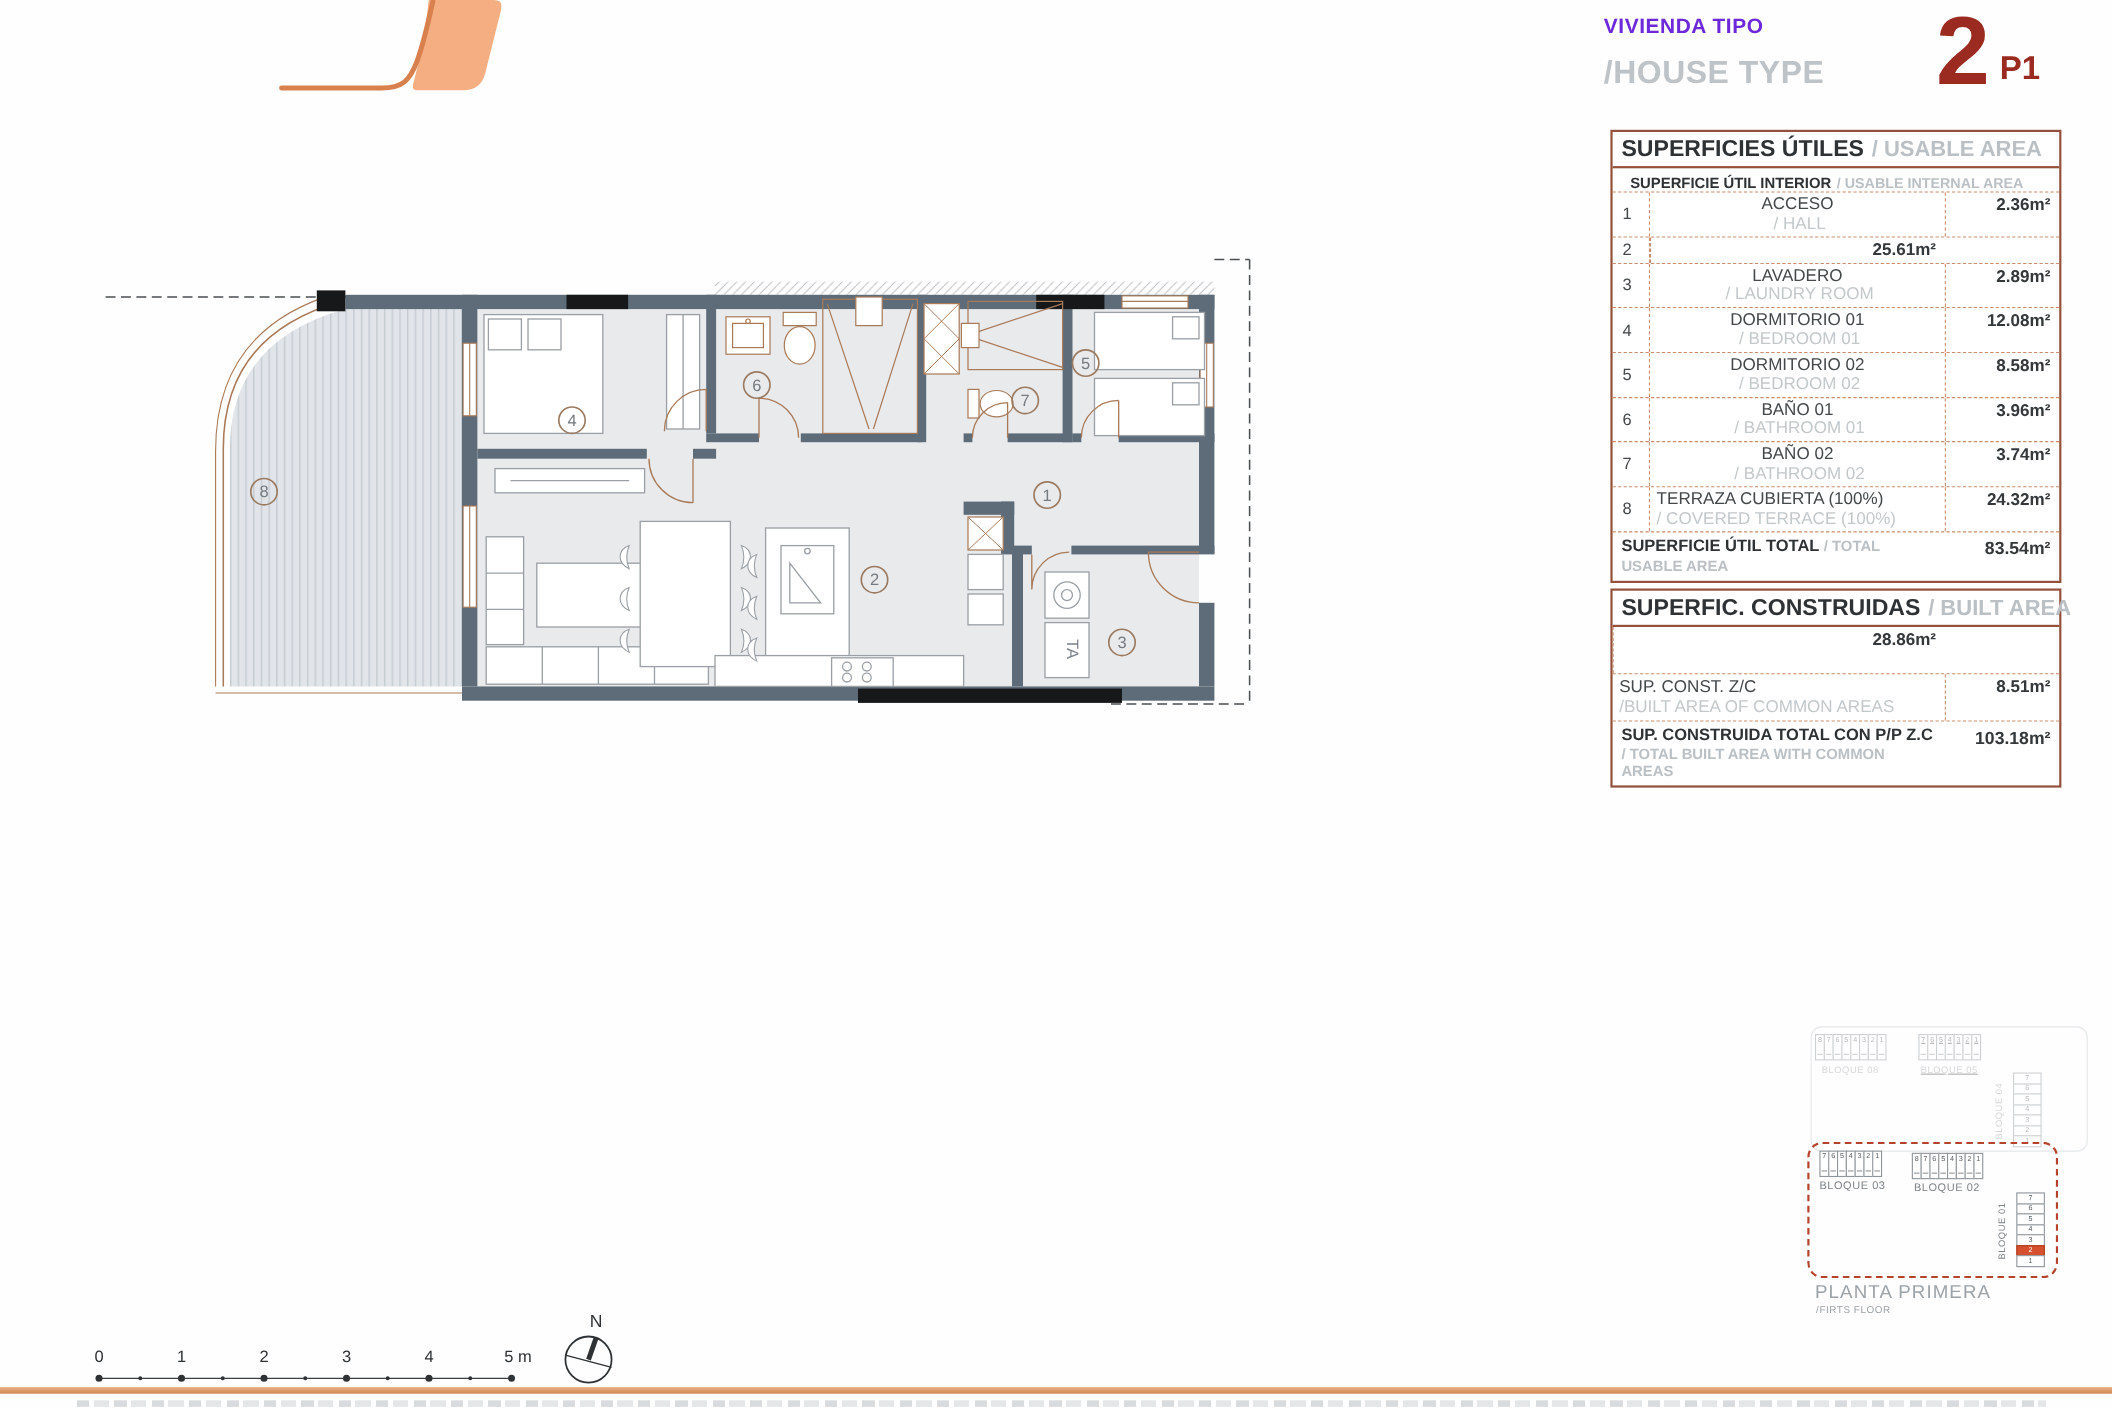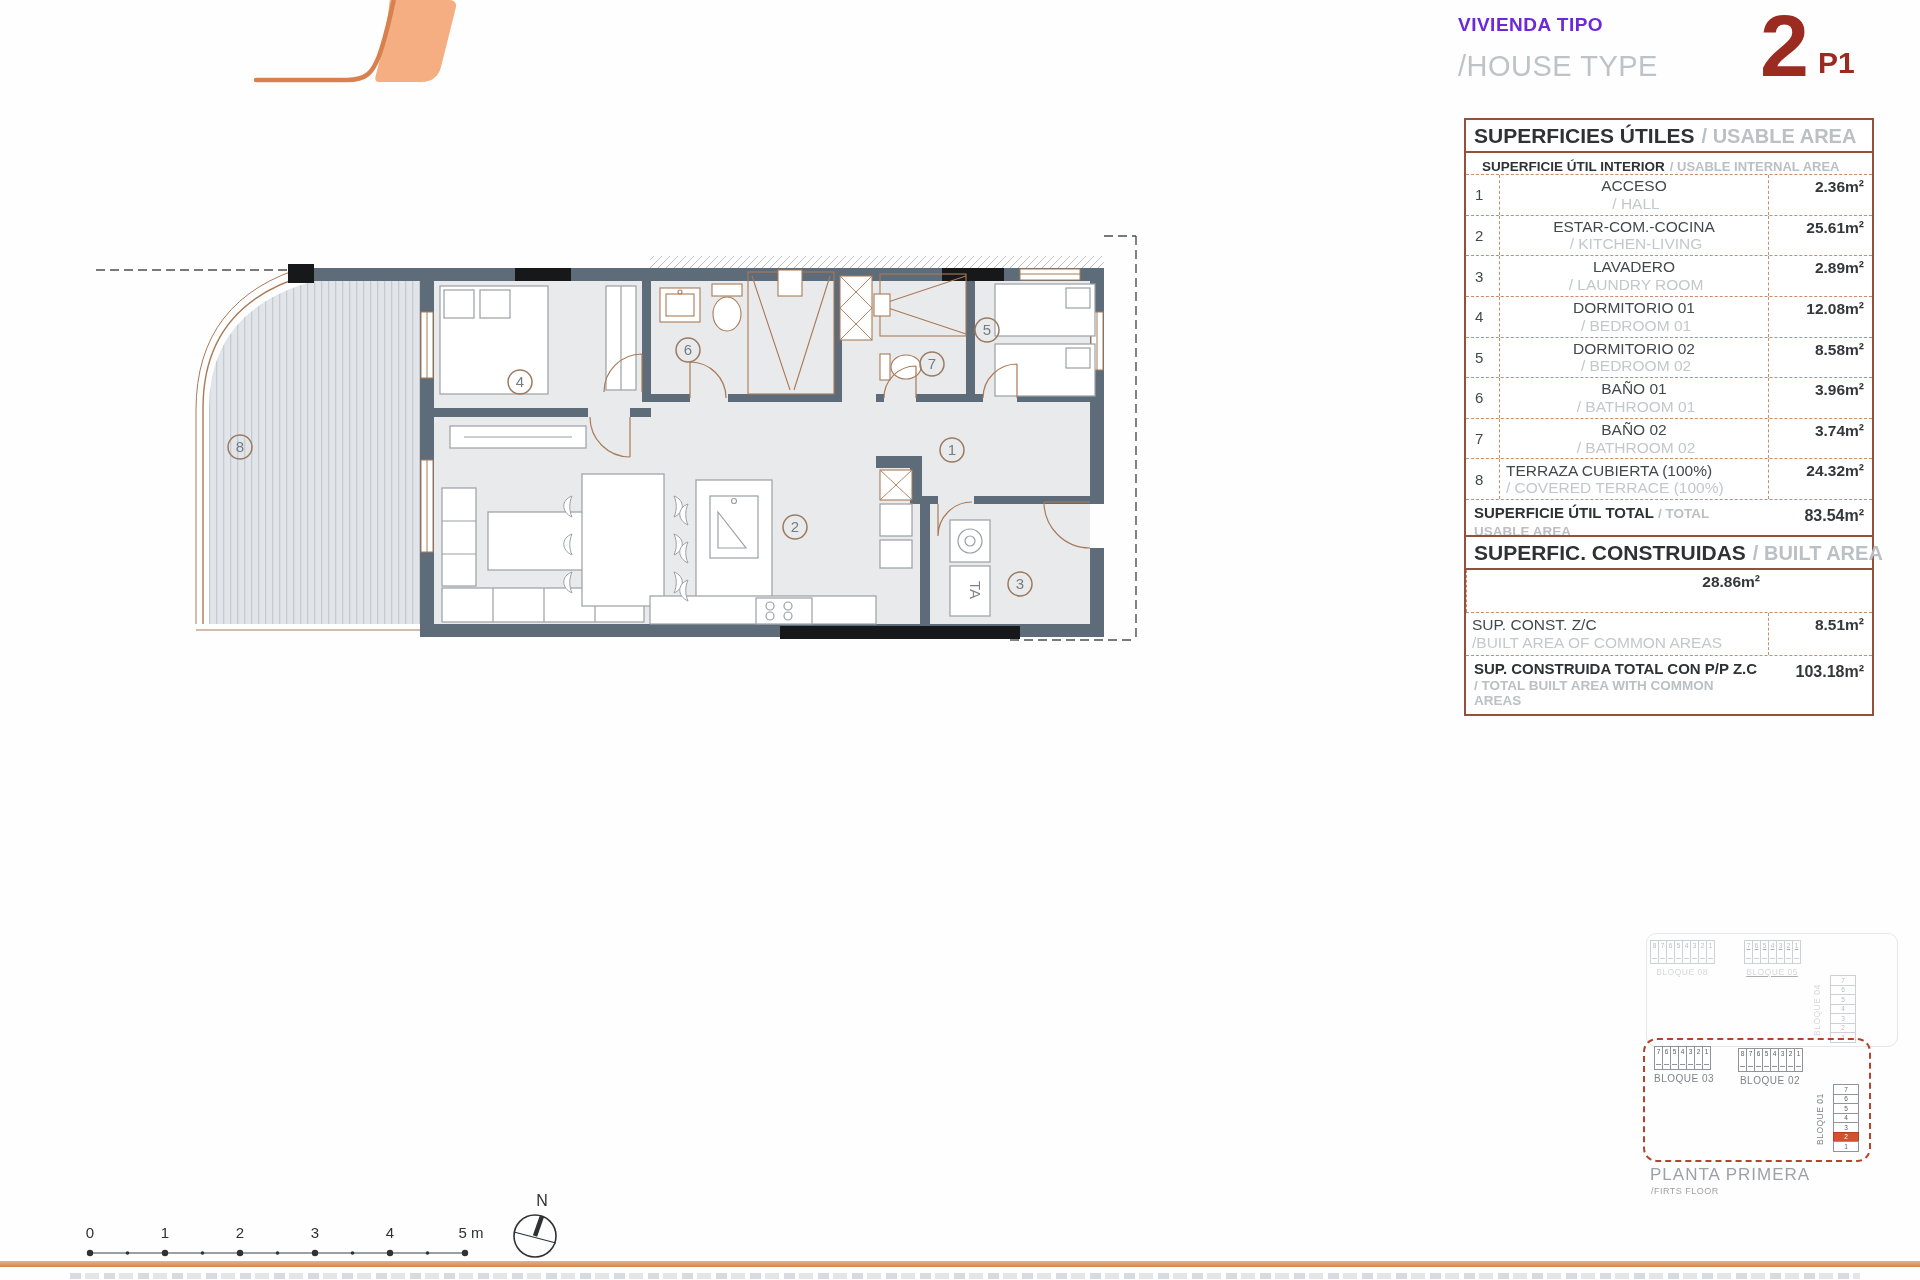--- a/index.html
+++ b/index.html
@@ -2,21 +2,21 @@
 <html><head>
 <meta charset="utf-8">
 <style>
   html,body{margin:0;padding:0;background:#ffffff;}
   .page{position:relative;width:1920px;height:1280px;background:#fffefe;
         font-family:"Liberation Sans",sans-serif;overflow:hidden;color:#3b4043;}
   .abs{position:absolute;}
 
   
   .title-es{position:absolute;left:1458px;top:14px;font-size:19px;font-weight:bold;color:#6d28d9;letter-spacing:.5px;}
-  .title-en{position:absolute;left:1458px;top:50px;font-size:29px;font-weight:normal;color:#bdc3c7;letter-spacing:.5px;}
+  .title-en{position:absolute;left:1458px;top:50px;font-size:29px;font-weight:bold;color:#bdc3c7;letter-spacing:.5px;}
   .type-num{position:absolute;left:1760px;top:0px;font-size:88px;line-height:92px;font-weight:bold;color:#9b2b20;}
   .type-suffix{position:absolute;left:1818px;top:46px;font-size:30px;font-weight:bold;color:#9b2b20;}
 
   
   .atable{position:absolute;left:1464px;width:410px;border:2px solid #93503a;background:#fff;box-sizing:border-box;}
   .t-header{min-height:30px;display:flex;align-items:center;padding:1px 8px 0;border-bottom:2px solid #93503a;}
   .t-header .es{font-size:21px;font-weight:bold;color:#2e3235;white-space:nowrap;}
   .t-header .en{font-size:20px;font-weight:bold;color:#bac0c4;margin-left:7px;white-space:nowrap;}
   .t-sub{min-height:21px;display:flex;align-items:flex-end;padding:0 16px;border-bottom:1px dashed #c98d6b;}
   .t-sub .es{font-size:13.5px;font-weight:bold;color:#2e3235;}
@@ -93,24 +93,20 @@
         <div class="t-row">
           <div class="c-num">1</div>
           <div class="c-name">
             <span class="es">ACCESO</span>
             <span class="en">/ HALL</span>
           </div>
           <div class="c-val">2.36m²</div>
         </div>
         <div class="t-row">
           <div class="c-num">2</div>
-          <div class="c-name">
-            <span class="es">ESTAR-COM.-COCINA</span>
-            <span class="en">/ KITCHEN-LIVING</span>
-          </div>
           <div class="c-val">25.61m²</div>
         </div>
         <div class="t-row">
           <div class="c-num">3</div>
           <div class="c-name">
             <span class="es">LAVADERO</span>
             <span class="en">/ LAUNDRY ROOM</span>
           </div>
           <div class="c-val">2.89m²</div>
         </div>

